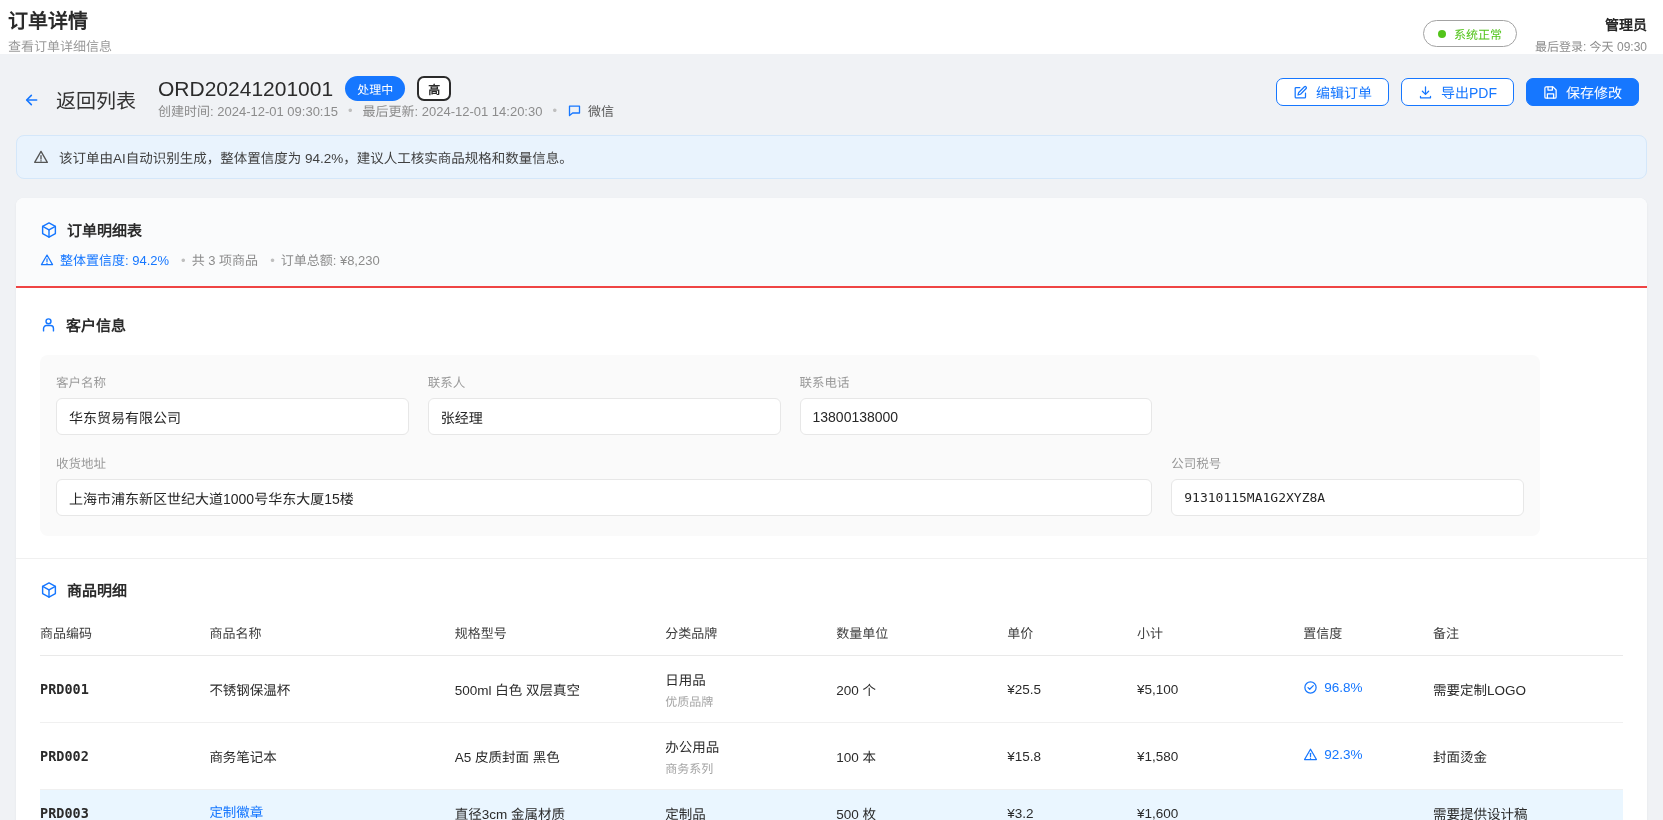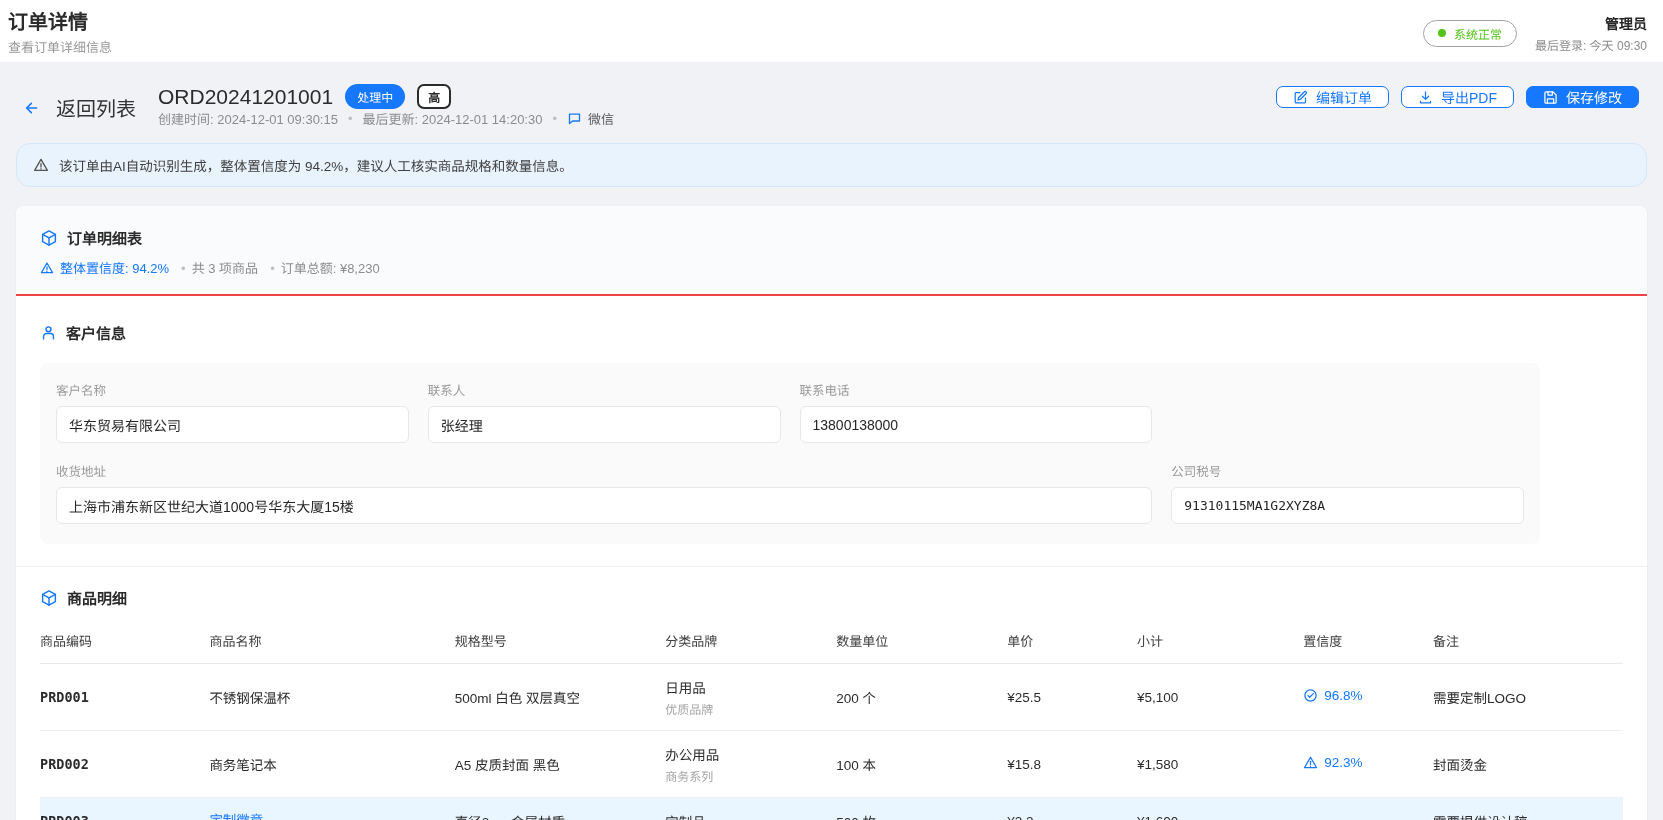--- a/index.html
+++ b/index.html
@@ -1,20 +1,20 @@
 <!DOCTYPE html>
 <html lang="zh-CN"><head>
 <meta charset="utf-8">
 <style>
   * { margin:0; padding:0; box-sizing:border-box; }
   html,body { width:1663px; height:820px; overflow:hidden; }
   body { font-family:"Liberation Sans","DejaVu Sans",sans-serif; background:#f0f2f5; color:#262626; }
 
   
-  .topbar { background:#fff; height:62px; padding:9px 16px 0 8px; display:flex; justify-content:space-between; align-items:flex-start; }
+  .topbar { background:#fff; height:54px; padding:9px 16px 0 8px; display:flex; justify-content:space-between; align-items:center; }
   .page-title { font-size:20px; font-weight:700; color:#2b2b2b; line-height:1.3; }
   .page-subtitle { font-size:13px; color:#9a9a9a; margin-top:2px; }
   .topbar-right { display:flex; align-items:center; gap:18px; padding-top:4px; }
   .status-pill { display:inline-flex; align-items:center; gap:8px; border:1px solid #a3a3a3; border-radius:999px; padding:4px 14px; color:#52c41a; font-size:12px; background:#fff; }
   .status-dot { width:8px; height:8px; border-radius:50%; background:#52c41a; }
   .user-block { text-align:right; }
   .user-name { font-size:14px; font-weight:700; color:#262626; }
   .user-login { font-size:12px; color:#8c8c8c; margin-top:3px; }
 
   
@@ -27,25 +27,25 @@
   .back-link svg { color:#1677ff; }
   .oh-main-line { display:flex; align-items:center; gap:12px; }
   .order-id { font-size:21px; font-weight:500; color:#2b2b2b; }
   .badge-status { background:#1677ff; color:#fff; font-size:12px; padding:4px 12px; border-radius:999px; }
   .badge-priority { border:2px solid #2b2b2b; color:#2b2b2b; font-size:12px; font-weight:700; padding:2px 9px; border-radius:7px; background:#fff; }
   .oh-meta { display:flex; align-items:center; gap:10px; font-size:13px; color:#8c8c8c; }
   .oh-meta .sep::before { content:"•"; color:#bfbfbf; }
   .channel { display:inline-flex; align-items:center; gap:6px; color:#595959; }
   .channel svg { color:#1677ff; }
   .oh-buttons { display:flex; gap:12px; padding-top:2px; }
-  .btn { display:inline-flex; align-items:center; gap:8px; height:22px; padding:0 16px; border-radius:7px; font-size:14px; cursor:pointer; border:1px solid #1677ff; background:#fff; color:#1677ff; }
+  .btn { display:inline-flex; align-items:center; gap:8px; height:28px; padding:0 16px; border-radius:7px; font-size:14px; cursor:pointer; border:1px solid #1677ff; background:#fff; color:#1677ff; }
   .btn.primary { background:#1677ff; color:#fff; }
 
   
-  .ai-alert { margin:15px 0 0 0; background:#e9f3fd; border:1px solid #d4e7fa; border-radius:14px; padding:11px 16px; display:flex; align-items:center; gap:10px; font-size:13.5px; color:#404040; }
+  .ai-alert { margin:15px 0 0 0; background:#e9f3fd; border:1px solid #d4e7fa; border-radius:8px; padding:11px 16px; display:flex; align-items:center; gap:10px; font-size:13.5px; color:#404040; }
   .ai-alert svg { color:#555; flex:none; }
 
   
   .card { margin-top:19px; background:#fff; border-radius:8px; box-shadow:0 1px 3px rgba(0,0,0,.05); min-height:620px; overflow:hidden; }
   .card-head { background:#fafbfc; padding:21px 24px 17px 24px; border-bottom:2px solid #ef4444; }
   .sec-title { display:flex; align-items:center; gap:9px; font-size:15px; font-weight:700; color:#2b2b2b; }
   .sec-title svg { color:#1677ff; flex:none; }
   .summary-meta { display:flex; align-items:center; gap:12px; margin-top:10px; font-size:13px; }
   .conf-link { display:inline-flex; align-items:center; gap:6px; color:#1677ff; font-weight:500; cursor:pointer; }
   .summary-meta .gray { color:#8c8c8c; }

